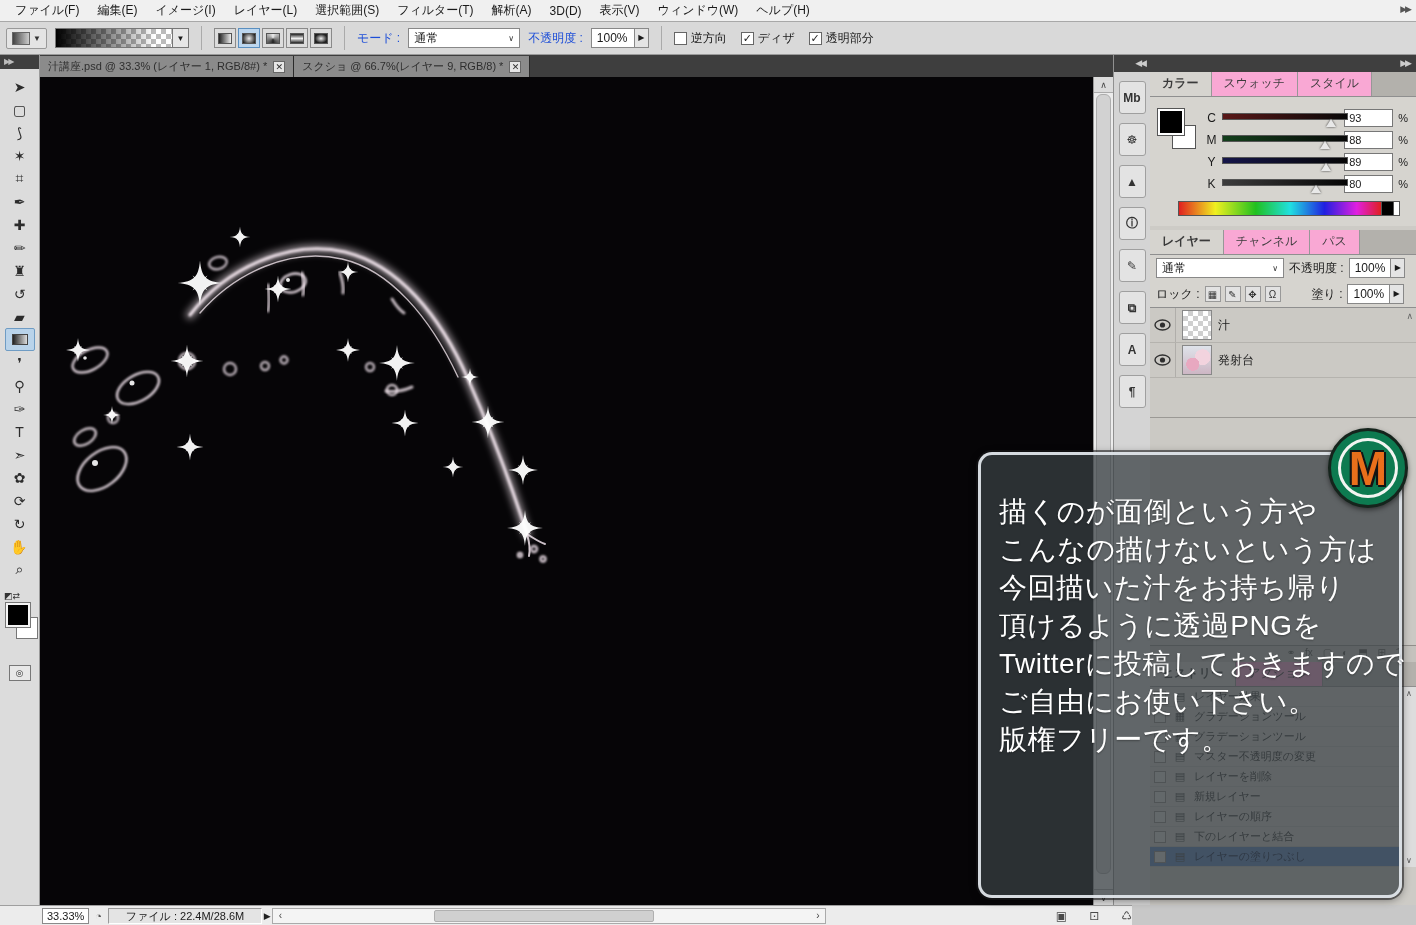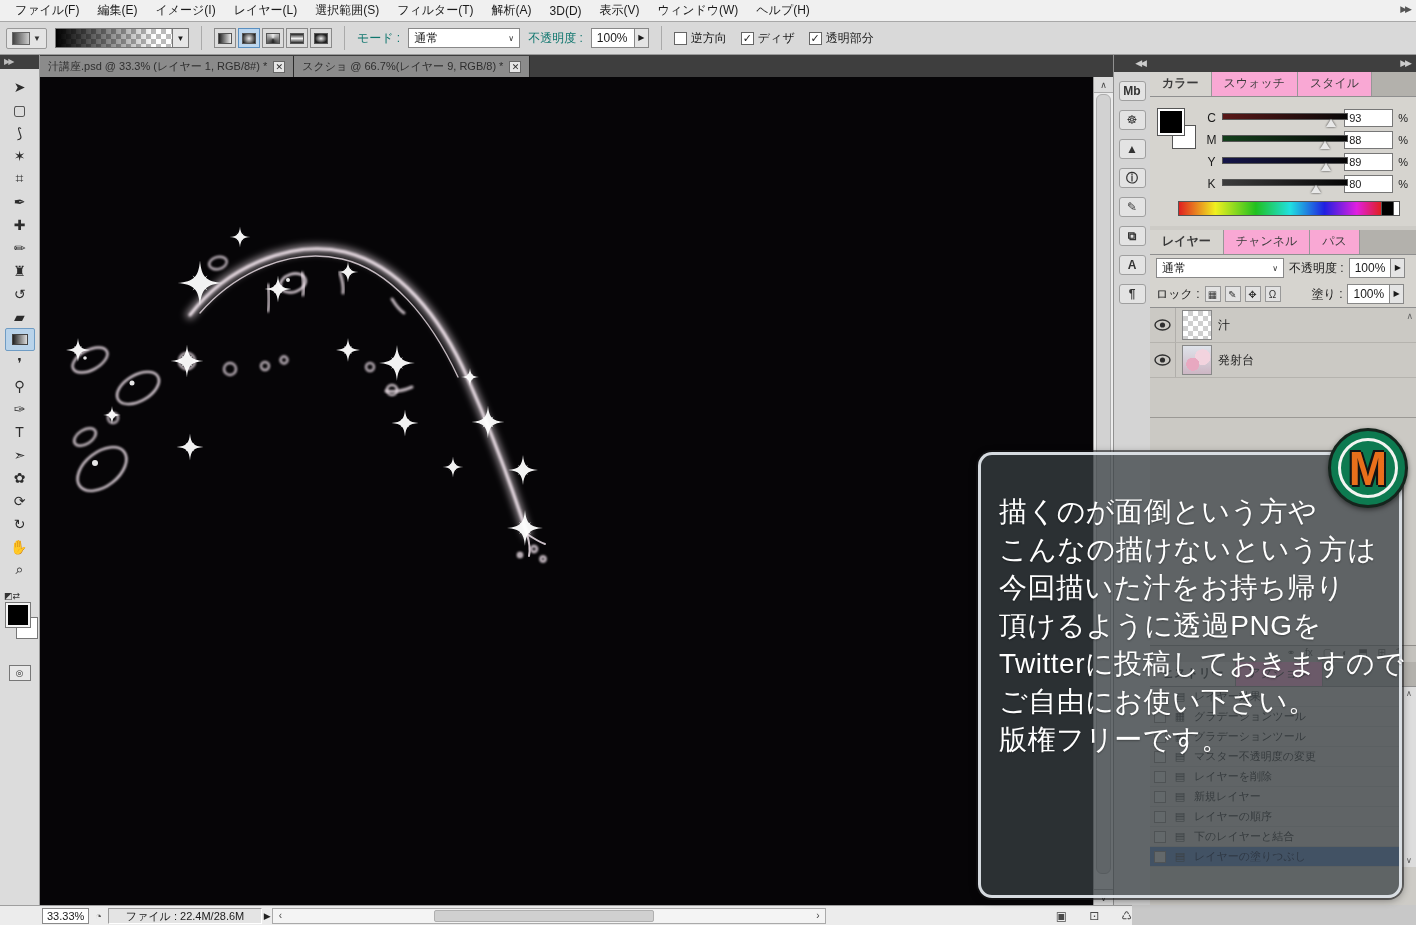--- a/index.html
+++ b/index.html
@@ -26,21 +26,21 @@
   .grad-drop-btn { width:16px; height:20px; border:1px solid #777; border-left:none; background:#e6e6e6; text-align:center; line-height:20px; font-size:8px; }
   .grad-types { display:flex; gap:2px; }
   .grad-type-btn { width:22px; height:20px; border:1px solid #8a8a8a; background:#dcdcdc; display:flex; align-items:center; justify-content:center; }
   .grad-type-btn.selected { background:#bcd6ee; border-color:#5a8fc0; }
   .gshape { width:14px; height:11px; border:1px solid #555; }
   .g-linear  { background:linear-gradient(to right,#222,#eee); }
   .g-radial  { background:radial-gradient(circle at 50% 50%,#eee 0%,#222 90%); }
   .g-angle   { background:conic-gradient(#eee,#222,#eee); }
   .g-reflect { background:linear-gradient(to bottom,#222,#eee,#222); }
   .g-diamond { background:radial-gradient(closest-side,#eee,#222); }
-  .opt-label { color:#0f766e; }
+  .opt-label { color:#1d4ed8; }
   .mode-select { width:112px; height:20px; background:#fff; border:1px solid #888; display:flex; align-items:center; justify-content:space-between; padding:0 5px; }
   .val-box { min-width:44px; height:20px; background:#fff; border:1px solid #888; padding:2px 5px; text-align:left; }
   .spin-btn { width:14px; height:20px; border:1px solid #888; border-left:none; background:#e4e4e4; font-size:8px; text-align:center; line-height:18px; }
   .opt-check { display:flex; align-items:center; gap:4px; }
   .cb-box { width:13px; height:13px; background:#fff; border:1px solid #666; font-size:11px; line-height:11px; text-align:center; color:#222; }
 
   
   .left-toolbar { position:absolute; left:0; top:55px; width:40px; height:850px; background:#dcdcdc; border-right:1px solid #9a9a9a; }
   .toolbar-header { height:14px; background:#3f3f3f; color:#bbb; font-size:8px; letter-spacing:-2px; padding-left:4px; line-height:14px; }
   .tools-col { display:flex; flex-direction:column; align-items:center; padding-top:6px; }
@@ -65,21 +65,21 @@
   .canvas { position:absolute; left:40px; top:77px; width:1053px; height:828px; background:#060507; overflow:hidden; }
   .v-scrollbar { position:absolute; left:1093px; top:77px; width:20px; height:828px; background:#ececec; border-left:1px solid #999; }
   .v-scrollbar .sb-arrow { height:16px; text-align:center; font-size:9px; color:#444; line-height:16px; background:#dcdcdc; border-bottom:1px solid #aaa; }
   .v-scrollbar .sb-arrow.bottom { position:absolute; bottom:0; width:100%; border-top:1px solid #aaa; border-bottom:none; }
   .v-thumb { position:absolute; top:17px; left:2px; width:15px; height:780px; background:#d2d2d2; border:1px solid #adadad; border-radius:6px; }
 
   
   .dock-strip { position:absolute; left:1113px; top:55px; width:37px; height:850px; background:#d4d4d4; border-left:1px solid #909090; }
   .dock-header { height:17px; background:#3f3f3f; color:#ccc; font-size:9px; letter-spacing:-2px; text-align:right; padding-right:5px; line-height:17px; }
   .dock-icons { display:flex; flex-direction:column; align-items:center; }
-  .dock-btn { width:27px; height:20px; margin-top:9px; border:1px solid #9f9f9f; border-radius:3px; background:#e3e3e3; display:flex; align-items:center; justify-content:center; font-size:12px; font-weight:bold; color:#333; }
+  .dock-btn { width:27px; height:33px; margin-top:9px; border:1px solid #9f9f9f; border-radius:3px; background:#e3e3e3; display:flex; align-items:center; justify-content:center; font-size:12px; font-weight:bold; color:#333; }
 
   
   .right-panels { position:absolute; left:1150px; top:55px; width:266px; height:850px; background:#cdcbc6; }
   .panels-header { height:17px; background:#3f3f3f; color:#ccc; font-size:9px; letter-spacing:-2px; text-align:right; padding-right:6px; line-height:17px; }
   .panel-tabs { display:flex; background:#b3b1ac; border-bottom:1px solid #8f8f8f; position:relative; }
   .panel-tab { padding:3px 12px 4px; font-size:12px; color:#3a3a3a; border-right:1px solid #979797; background:#f9a8d4; }
   .panel-tab.active { background:#d6d4cf; font-weight:bold; }
   .panel-menu { position:absolute; right:4px; top:3px; font-size:10px; color:#333; }
 
   

